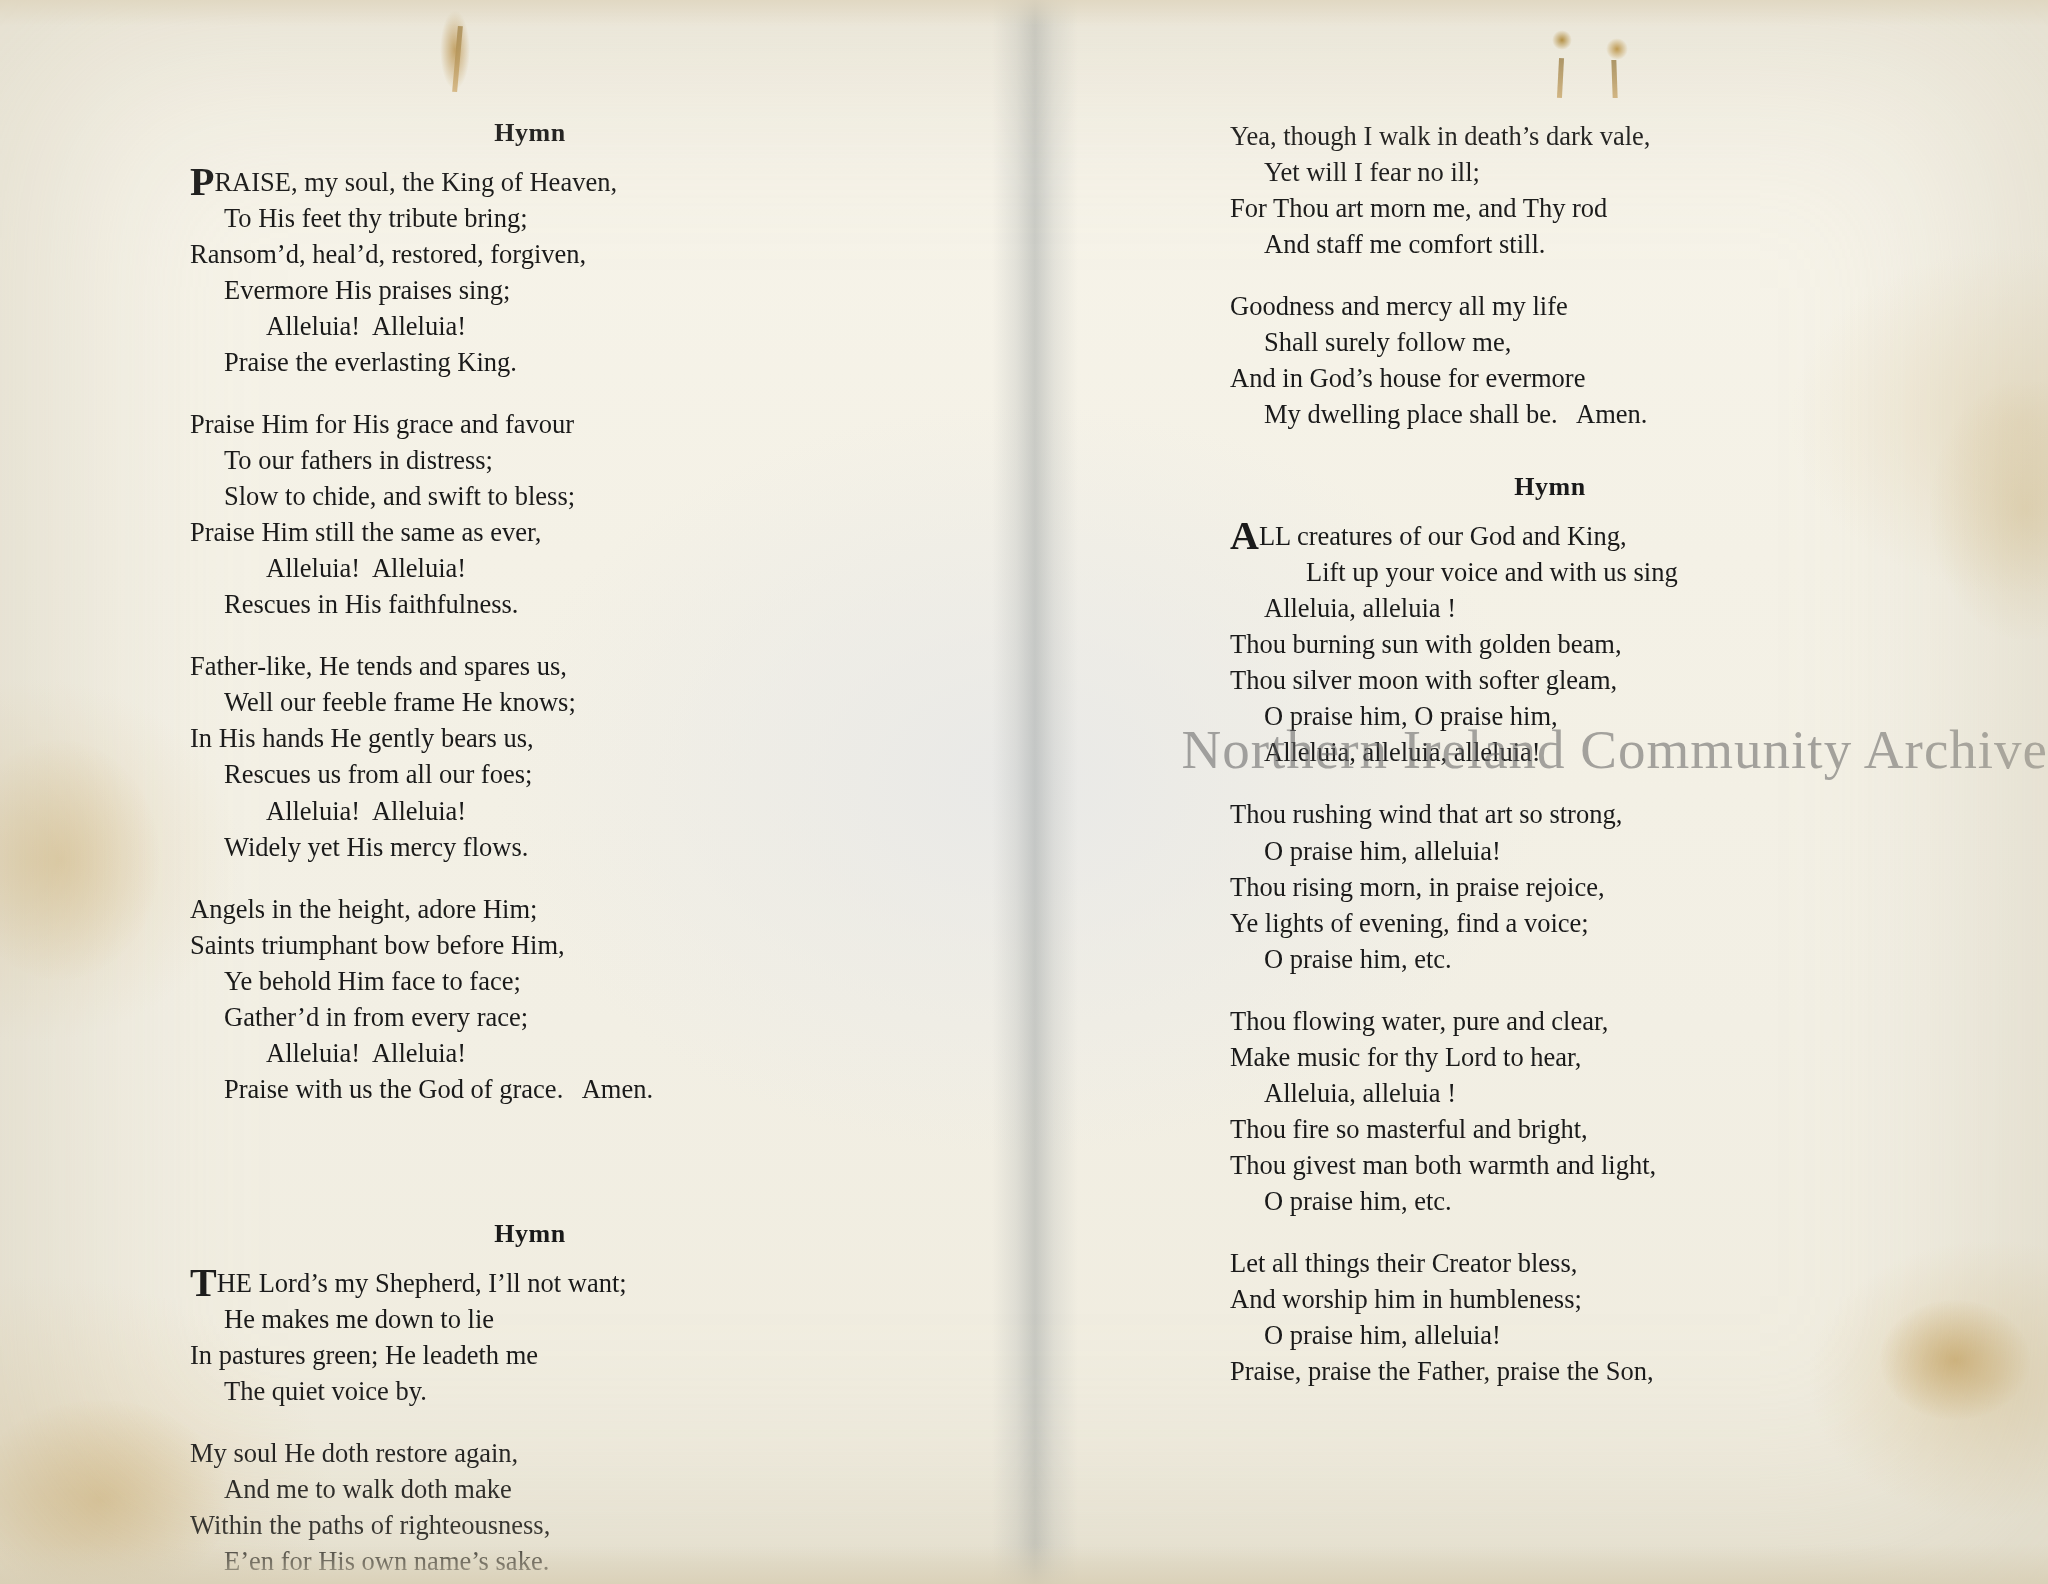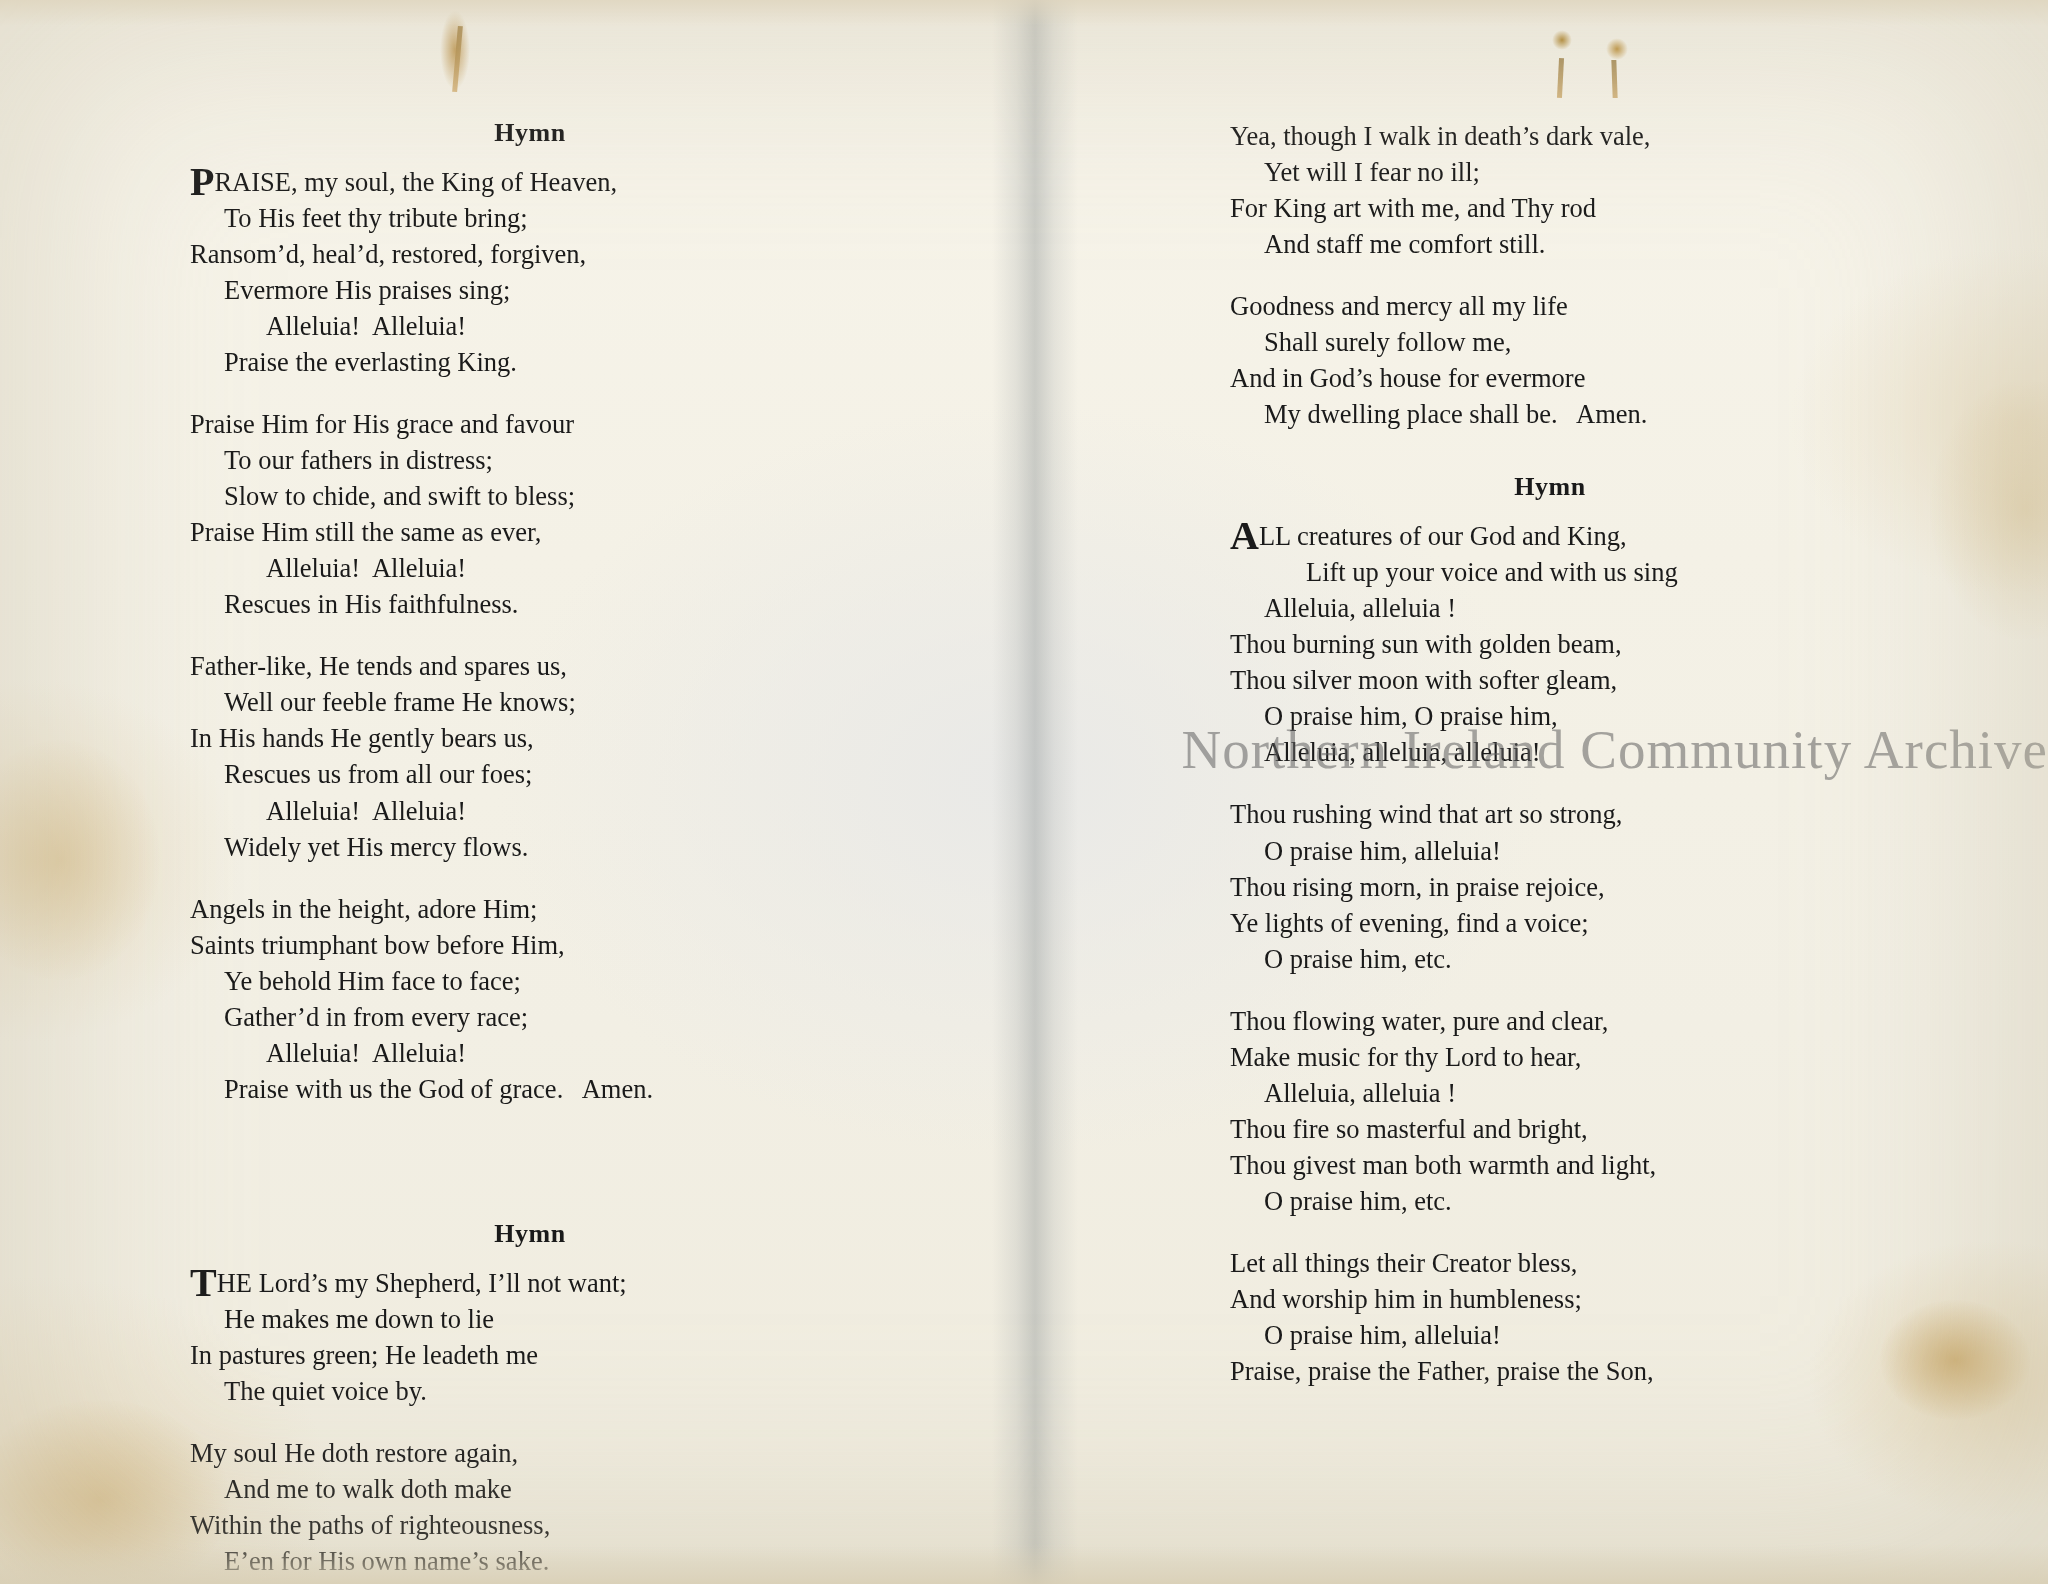--- a/index.html
+++ b/index.html
@@ -144,21 +144,21 @@
       <div class="stanza"><span class="ln">Praise Him for His grace and favour</span><span class="ln indent1">To our fathers in distress;</span><span class="ln indent1">Slow to chide, and swift to bless;</span><span class="ln">Praise Him still the same as ever,</span><span class="ln indent2">Alleluia!  Alleluia!</span><span class="ln indent1">Rescues in His faithfulness.</span></div>
       <div class="stanza"><span class="ln">Father-like, He tends and spares us,</span><span class="ln indent1">Well our feeble frame He knows;</span><span class="ln">In His hands He gently bears us,</span><span class="ln indent1">Rescues us from all our foes;</span><span class="ln indent2">Alleluia!  Alleluia!</span><span class="ln indent1">Widely yet His mercy flows.</span></div>
       <div class="stanza"><span class="ln">Angels in the height, adore Him;</span><span class="ln">Saints triumphant bow before Him,</span><span class="ln indent1">Ye behold Him face to face;</span><span class="ln indent1">Gather’d in from every race;</span><span class="ln indent2">Alleluia!  Alleluia!</span><span class="ln indent1">Praise with us the God of grace.   Amen.</span></div>
       <div style="height: 86px;"></div>
       <div class="hymn-head">Hymn</div>
       <div class="stanza"><span class="ln"><span class="dropcap">T</span>HE Lord’s my Shepherd, I’ll not want;</span><span class="ln indent1">He makes me down to lie</span><span class="ln">In pastures green; He leadeth me</span><span class="ln indent1">The quiet voice by.</span></div>
       <div class="stanza"><span class="ln">My soul He doth restore again,</span><span class="ln indent1">And me to walk doth make</span><span class="ln">Within the paths of righteousness,</span><span class="ln indent1">E’en for His own name’s sake.</span></div>
     </div>
 
   <div class="col" id="col-right" style="padding-top:118px;">
-      <div class="stanza"><span class="ln">Yea, though I walk in death’s dark vale,</span><span class="ln indent1">Yet will I fear no ill;</span><span class="ln">For King art with me, and Thy rod</span><span class="ln indent1">And staff me comfort still.</span></div>
+      <div class="stanza"><span class="ln">Yea, though I walk in death’s dark vale,</span><span class="ln indent1">Yet will I fear no ill;</span><span class="ln">For Thou art morn me, and Thy rod</span><span class="ln indent1">And staff me comfort still.</span></div>
       <div class="stanza"><span class="ln">Goodness and mercy all my life</span><span class="ln indent1">Shall surely follow me,</span><span class="ln">And in God’s house for evermore</span><span class="ln indent1">My dwelling place shall be.   Amen.</span></div>
       <div style="height: 14px;"></div>
       <div class="hymn-head">Hymn</div>
       <div class="stanza"><span class="ln"><span class="dropcap">A</span>LL creatures of our God and King,</span><span class="ln indent2">Lift up your voice and with us sing</span><span class="ln indent1">Alleluia, alleluia !</span><span class="ln">Thou burning sun with golden beam,</span><span class="ln">Thou silver moon with softer gleam,</span><span class="ln indent1">O praise him, O praise him,</span><span class="ln indent1">Alleluia, alleluia, alleluia!</span></div>
       <div class="stanza"><span class="ln">Thou rushing wind that art so strong,</span><span class="ln indent1">O praise him, alleluia!</span><span class="ln">Thou rising morn, in praise rejoice,</span><span class="ln">Ye lights of evening, find a voice;</span><span class="ln indent1">O praise him, etc.</span></div>
       <div class="stanza"><span class="ln">Thou flowing water, pure and clear,</span><span class="ln">Make music for thy Lord to hear,</span><span class="ln indent1">Alleluia, alleluia !</span><span class="ln">Thou fire so masterful and bright,</span><span class="ln">Thou givest man both warmth and light,</span><span class="ln indent1">O praise him, etc.</span></div>
       <div class="stanza"><span class="ln">Let all things their Creator bless,</span><span class="ln">And worship him in humbleness;</span><span class="ln indent1">O praise him, alleluia!</span><span class="ln">Praise, praise the Father, praise the Son,</span></div>
     </div>
 
   <div id="watermark">Northern Ireland Community Archive</div>

